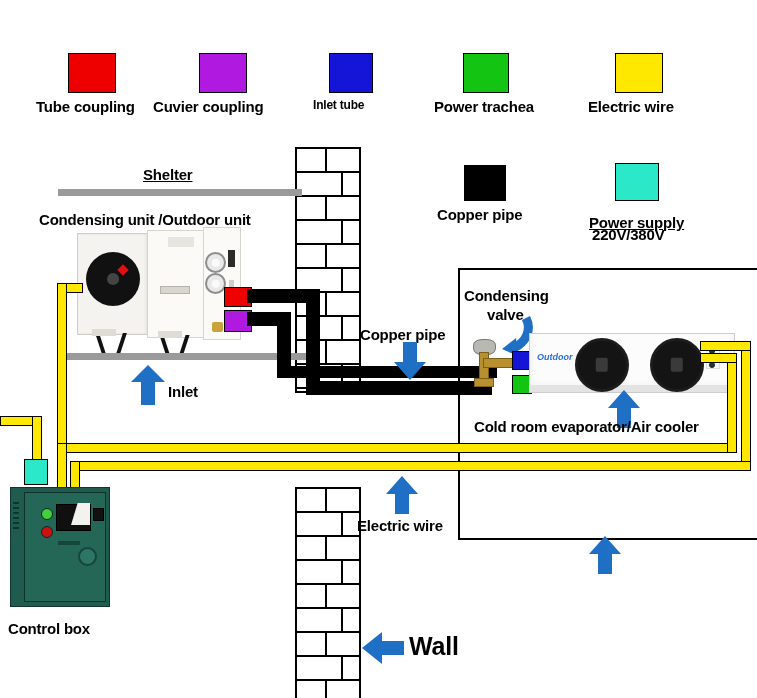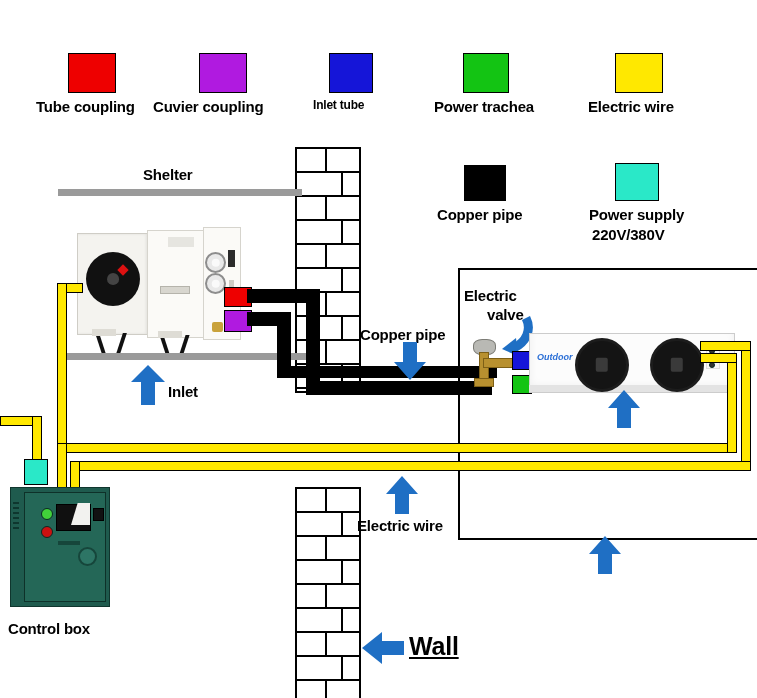--- a/index.html
+++ b/index.html
@@ -70,21 +70,21 @@
   <div class="swatch" style="left:463px;top:53px;width:44px;height:38px;background:#13c413;"></div>
   <div class="lbl" style="left:434px;top:98px;font-size:15px;">Power trachea</div>
 
   <div class="swatch" style="left:615px;top:53px;width:46px;height:38px;background:#ffe800;"></div>
   <div class="lbl" style="left:588px;top:98px;font-size:15px;">Electric wire</div>
 
   <div class="swatch" style="left:464px;top:165px;width:40px;height:34px;background:#000000;"></div>
   <div class="lbl" style="left:437px;top:206px;font-size:15px;">Copper pipe</div>
 
   <div class="swatch" style="left:615px;top:163px;width:42px;height:36px;background:#2ae8c8;"></div>
-  <div class="lbl" style="left:589px;top:206px;font-size:15px;">Power supply</div>
+  <div class="lbl" style="left:589px;top:214px;font-size:15px;text-decoration:underline;">Power supply</div>
   <div class="lbl" style="left:592px;top:226px;font-size:15px;">220V/380V</div>
 
   <div class="box-outline" style="left:458px;top:268px;width:297px;height:268px;"></div>
 
   <div class="wall" style="left:295px;top:147px;width:62px;height:242px;">
     <div class="brick-row" style="border-bottom-width:2px;">
         <i style="left:28px;"></i>
       </div>
     <div class="brick-row">
         <i style="left:44px;"></i>
@@ -139,22 +139,23 @@
       </div>
     <div class="brick-row">
         <i style="left:44px;"></i>
       </div>
     <div class="brick-row">
         <i style="left:28px;"></i>
       </div>
   </div>
 
   <div class="bar" style="left:58px;top:189px;width:244px;height:7px;"></div>
-  <div class="lbl" style="left:143px;top:166px;font-size:15px;">Shelter</div>
-
+  <div class="lbl" style="left:143px;top:166px;font-size:15px;text-decoration:underline;">Shelter</div>
+
+  <div class="lbl" style="left:39px;top:211px;font-size:15px;">Condensing unit /Outdoor unit</div>
 
   <div class="cond-body" style="left:77px;top:233px;width:70px;height:100px;
               box-shadow:inset -2px 0 3px rgba(0,0,0,.08);"></div>
   <div class="fan-ring" style="left:86px;top:252px;width:54px;height:54px;"></div>
   <div class="abs" style="left:119px;top:266px;width:8px;height:8px;background:#d11;transform:rotate(45deg);"></div>
 
   <div class="cond-panel" style="left:147px;top:230px;width:56px;height:106px;"></div>
   <div class="abs" style="left:160px;top:286px;width:28px;height:6px;background:#d8d6cf;
               border:1px solid #b5b3ab;"></div>
 
@@ -194,21 +195,21 @@
   <div class="lbl" style="left:360px;top:326px;font-size:15px;">Copper pipe</div>
   <svg class="arrow" style="left:394px;top:342px;" width="32" height="38" viewBox="0 0 32 38">
     <polygon points="16,38 32,20 23,20 23,0 9,0 9,20 0,20" fill="#1f6fc4"></polygon>
   </svg>
 
   <div class="valve-top" style="left:473px;top:339px;width:21px;height:14px;"></div>
   <div class="valve-stem" style="left:479px;top:352px;width:8px;height:32px;"></div>
   <div class="valve-stem" style="left:483px;top:358px;width:28px;height:8px;"></div>
   <div class="valve-stem" style="left:474px;top:378px;width:18px;height:7px;"></div>
 
-  <div class="lbl" style="left:464px;top:287px;font-size:15px;">Electric</div>
+  <div class="lbl" style="left:464px;top:287px;font-size:15px;">Condensing</div>
   <div class="lbl" style="left:487px;top:306px;font-size:15px;">valve</div>
   <svg class="arrow" style="left:492px;top:316px;" width="42" height="40" viewBox="0 0 42 40">
     <path d="M34 2 C 40 14, 34 26, 22 32" stroke="#1f6fc4" stroke-width="9" fill="none" stroke-linecap="butt"></path>
     <polygon points="26,40 10,33 24,22" fill="#1f6fc4"></polygon>
   </svg>
 
   <div class="swatch" style="left:512px;top:351px;width:18px;height:17px;background:#1515d8;"></div>
   <div class="swatch" style="left:512px;top:375px;width:18px;height:17px;background:#13c413;"></div>
 
   <div class="evap-body" style="left:529px;top:333px;width:204px;height:58px;
@@ -219,20 +220,21 @@
   <div class="evap-fan" style="left:650px;top:338px;width:48px;height:48px;"></div>
   <div class="abs" style="left:706px;top:345px;width:12px;height:22px;background:#f6f6f6;
               border:1px solid #ddd;"></div>
   <div class="led" style="left:709px;top:348px;width:4px;height:4px;background:#333;"></div>
   <div class="led" style="left:709px;top:355px;width:4px;height:4px;background:#333;"></div>
   <div class="led" style="left:709px;top:362px;width:4px;height:4px;background:#333;"></div>
 
   <svg class="arrow" style="left:608px;top:390px;" width="32" height="38" viewBox="0 0 32 38">
     <polygon points="16,0 32,18 23,18 23,38 9,38 9,18 0,18" fill="#1f6fc4"></polygon>
   </svg>
+  <div class="lbl" style="left:474px;top:418px;font-size:15px;">Cold room evaporator/Air cooler</div>
 
   <div class="wire" style="left:57px;top:283px;width:26px;height:10px;"></div>
   <div class="wire" style="left:57px;top:283px;width:10px;height:170px;"></div>
   <div class="wire" style="left:57px;top:443px;width:680px;height:10px;"></div>
   <div class="wire" style="left:727px;top:353px;width:10px;height:100px;"></div>
   <div class="wire" style="left:700px;top:353px;width:37px;height:10px;"></div>
 
   <div class="wire" style="left:741px;top:341px;width:10px;height:130px;"></div>
   <div class="wire" style="left:700px;top:341px;width:51px;height:10px;"></div>
   <div class="wire" style="left:70px;top:461px;width:681px;height:10px;"></div>
@@ -266,15 +268,15 @@
   <div class="knob" style="left:78px;top:547px;width:15px;height:15px;"></div>
   <div class="lbl" style="left:8px;top:620px;font-size:15px;">Control box</div>
 
   <svg class="arrow" style="left:589px;top:536px;" width="32" height="38" viewBox="0 0 32 38">
     <polygon points="16,0 32,18 23,18 23,38 9,38 9,18 0,18" fill="#1f6fc4"></polygon>
   </svg>
 
   <svg class="arrow" style="left:362px;top:632px;" width="42" height="32" viewBox="0 0 42 32">
     <polygon points="0,16 20,0 20,9 42,9 42,23 20,23 20,32" fill="#1f6fc4"></polygon>
   </svg>
-  <div class="lbl" style="left:409px;top:632px;font-size:25px;text-decoration:underline;">Wall</div>
+  <div class="lbl" style="left:409px;top:632px;font-size:25px;">Wall</div>
 
 </div>
 
 </body></html>

